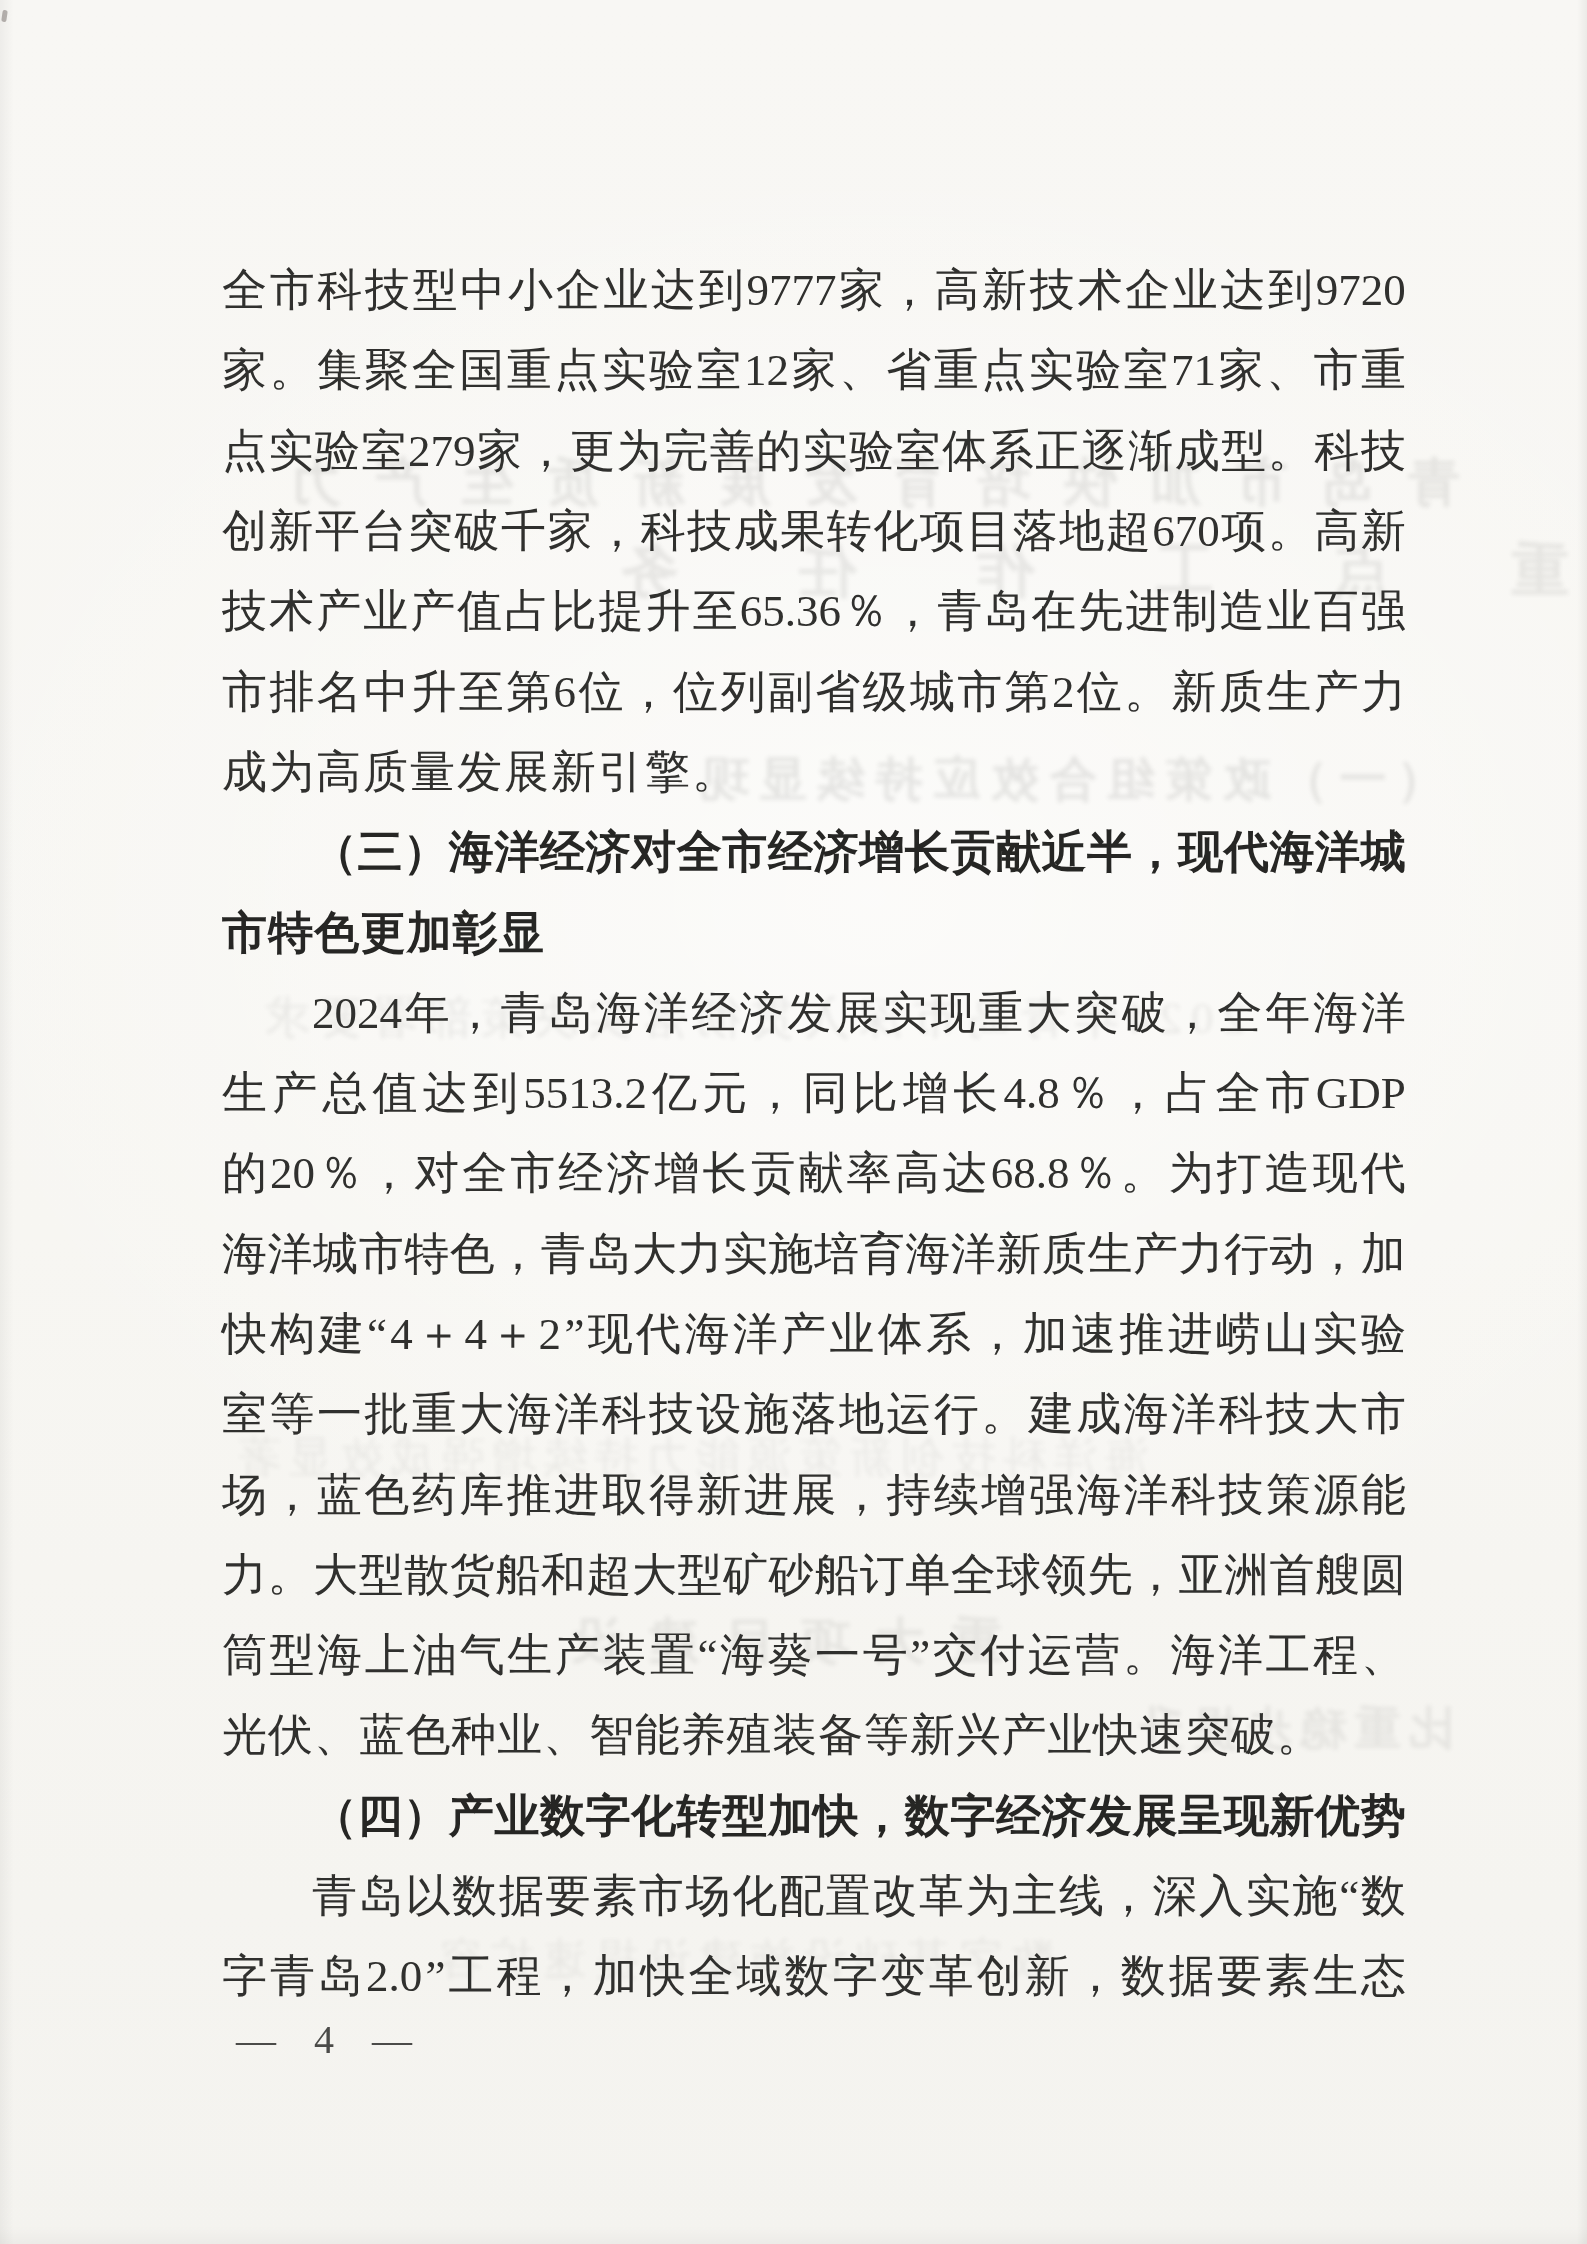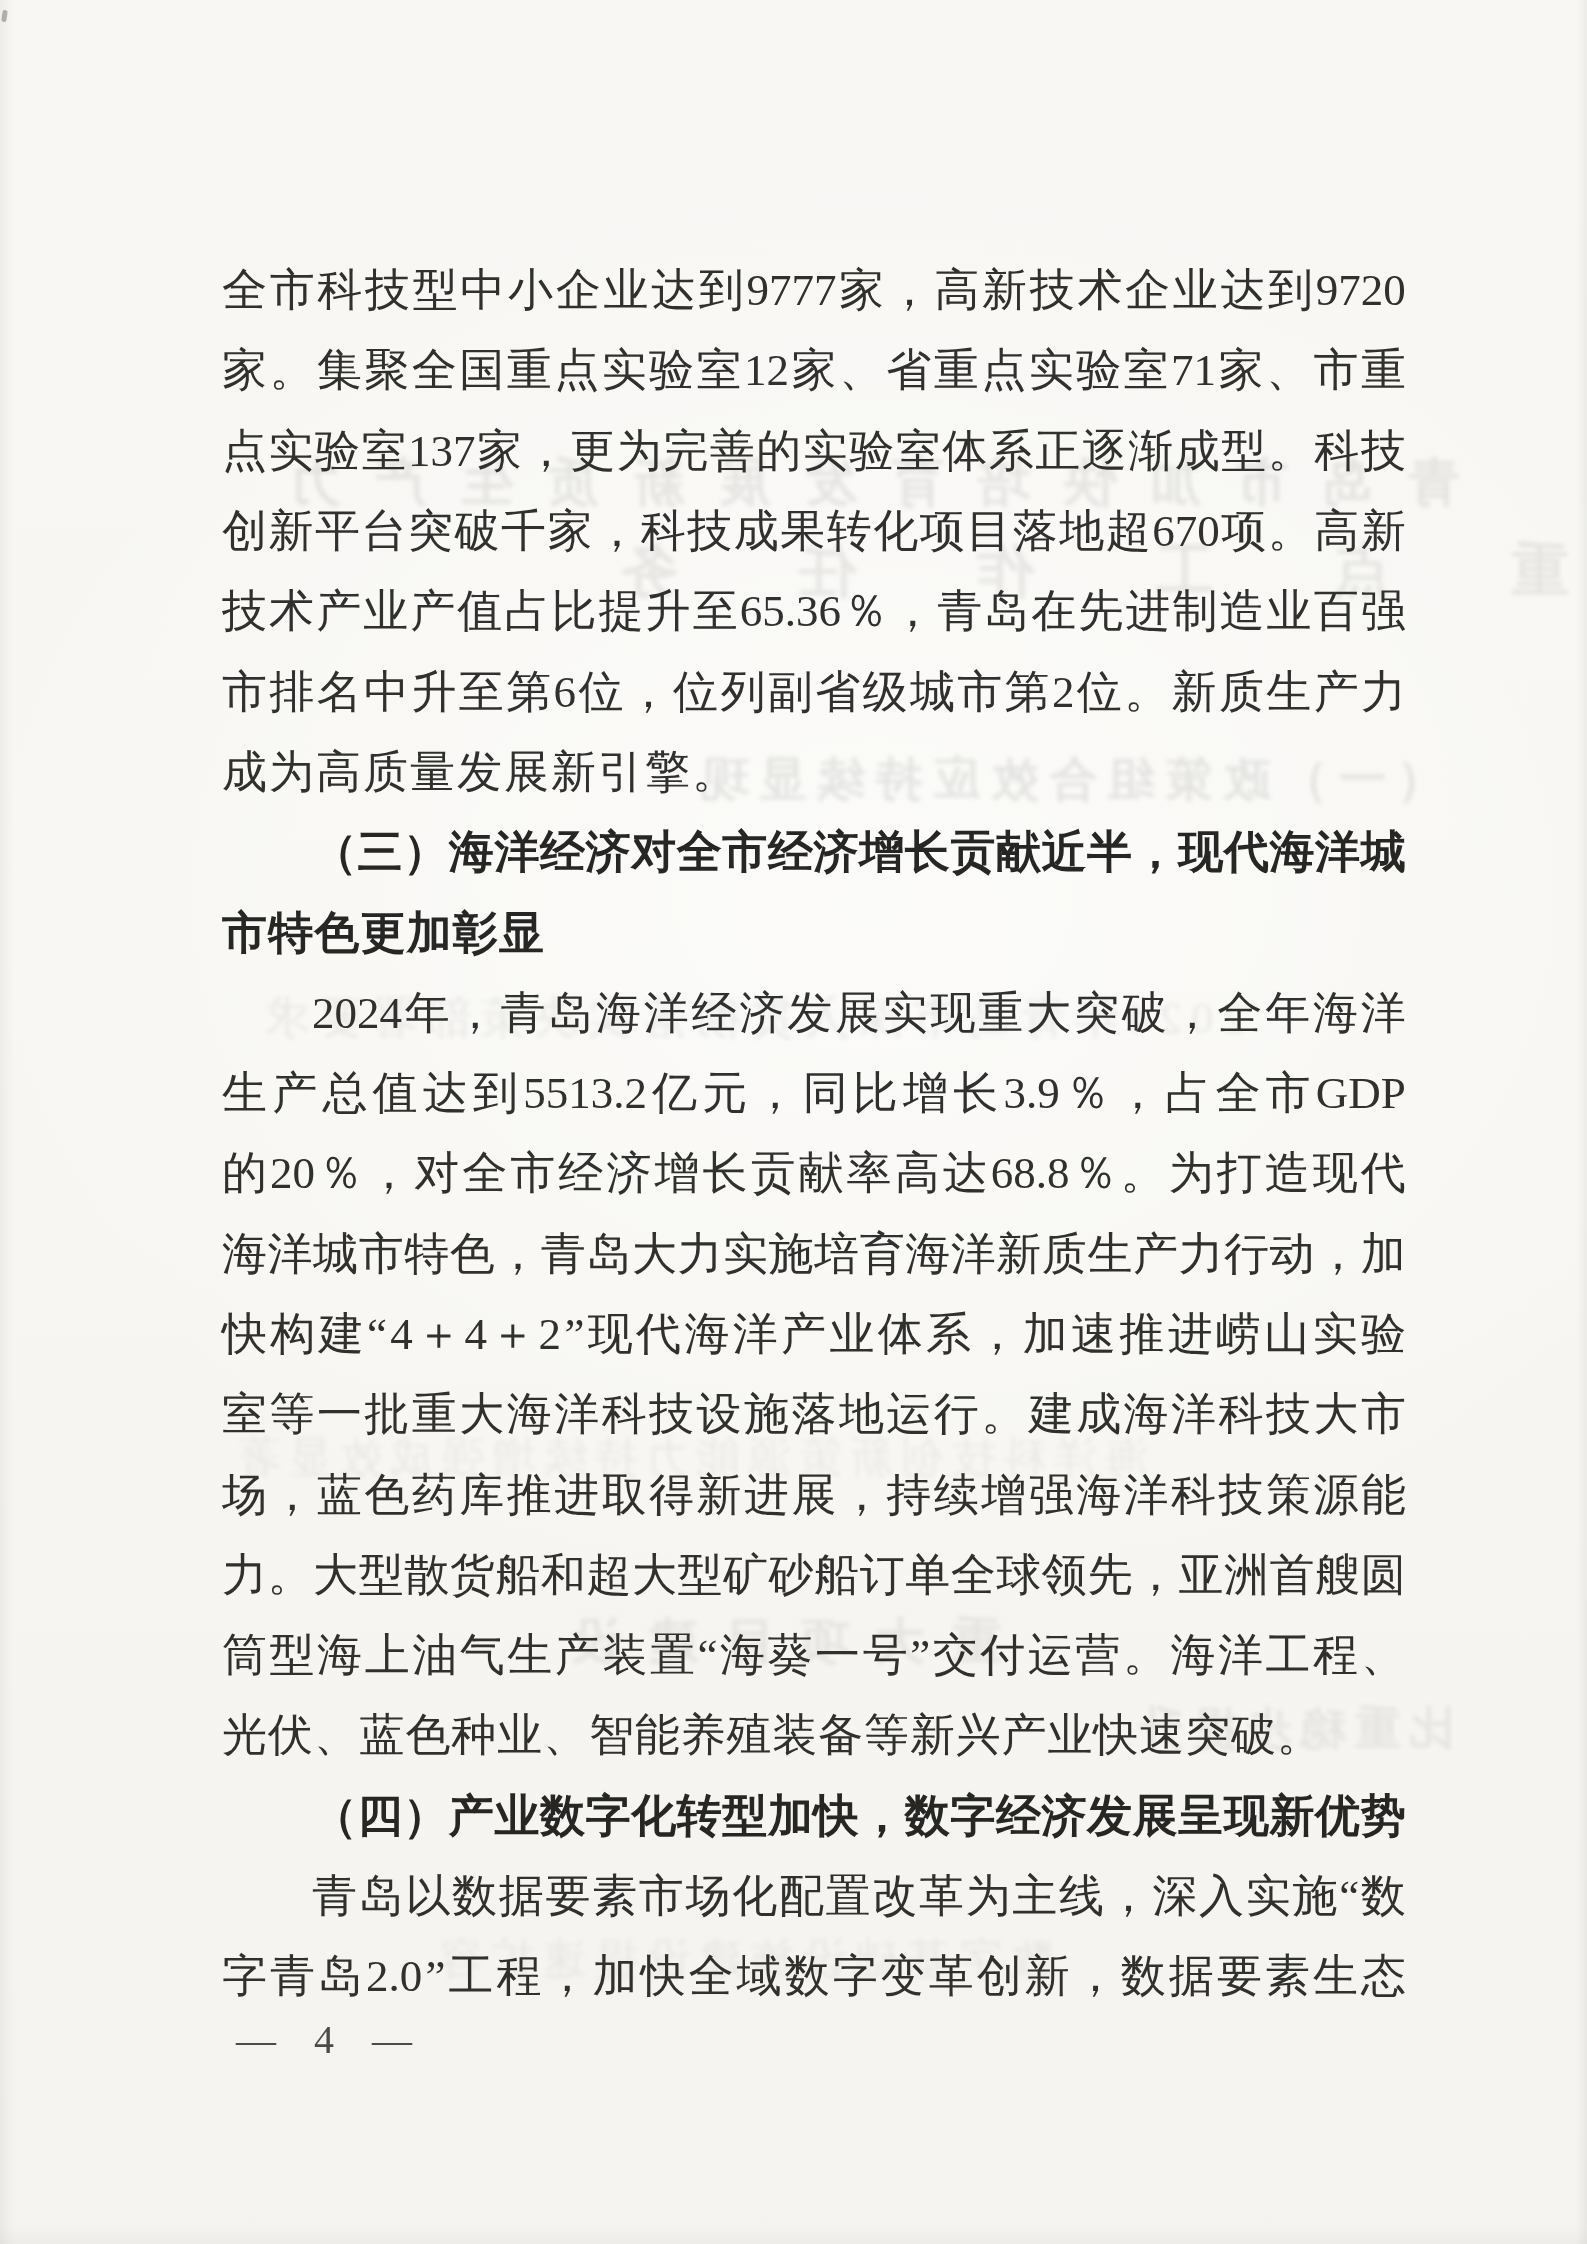--- a/index.html
+++ b/index.html
@@ -127,21 +127,21 @@
         <span>家</span>
         <span>、</span>
         <span>市</span>
         <span>重</span>
       </div>
     <div class="line">
         <span>点</span>
         <span>实</span>
         <span>验</span>
         <span>室</span>
-        <span>137</span>
+        <span>279</span>
         <span>家</span>
         <span>，</span>
         <span>更</span>
         <span>为</span>
         <span>完</span>
         <span>善</span>
         <span>的</span>
         <span>实</span>
         <span>验</span>
         <span>室</span>
@@ -317,21 +317,21 @@
         <span>达</span>
         <span>到</span>
         <span>5513.2</span>
         <span>亿</span>
         <span>元</span>
         <span>，</span>
         <span>同</span>
         <span>比</span>
         <span>增</span>
         <span>长</span>
-        <span>3.9</span>
+        <span>4.8</span>
         <span>％</span>
         <span>，</span>
         <span>占</span>
         <span>全</span>
         <span>市</span>
         <span>GDP</span>
       </div>
     <div class="line">
         <span>的</span>
         <span>20</span>

